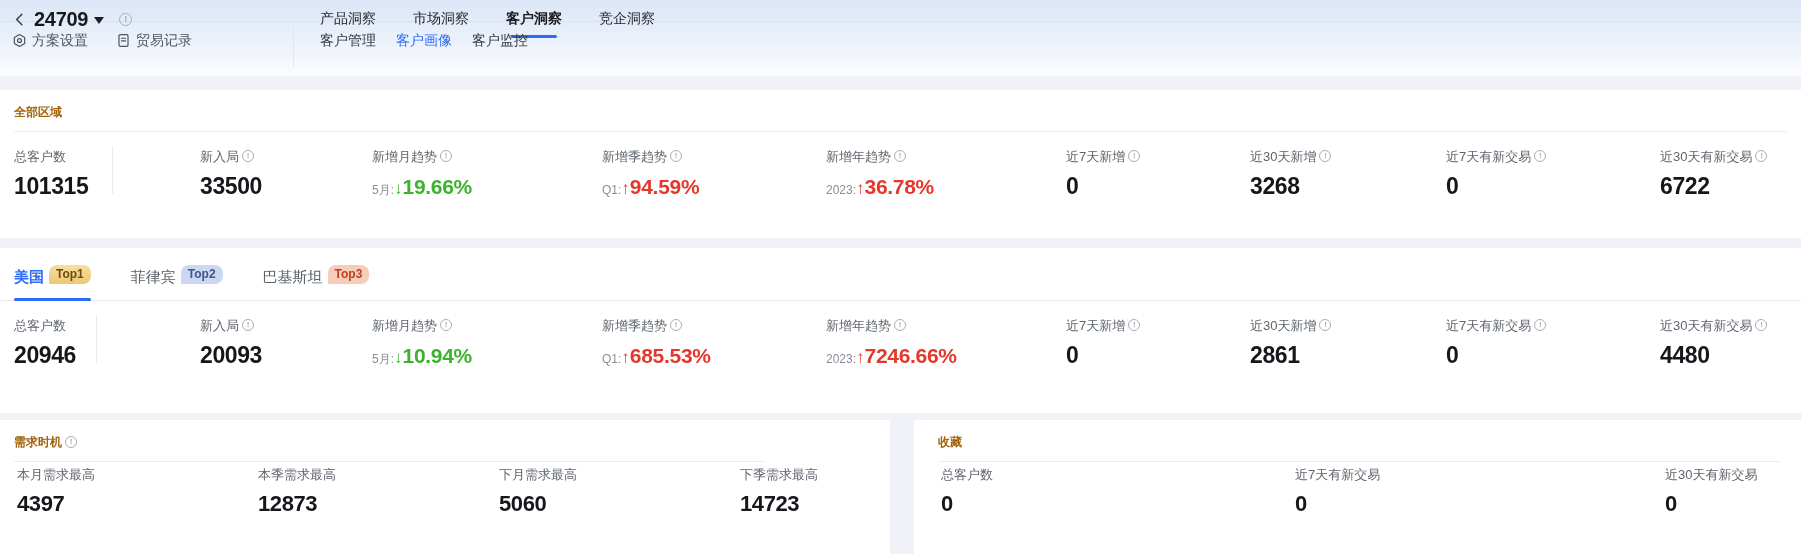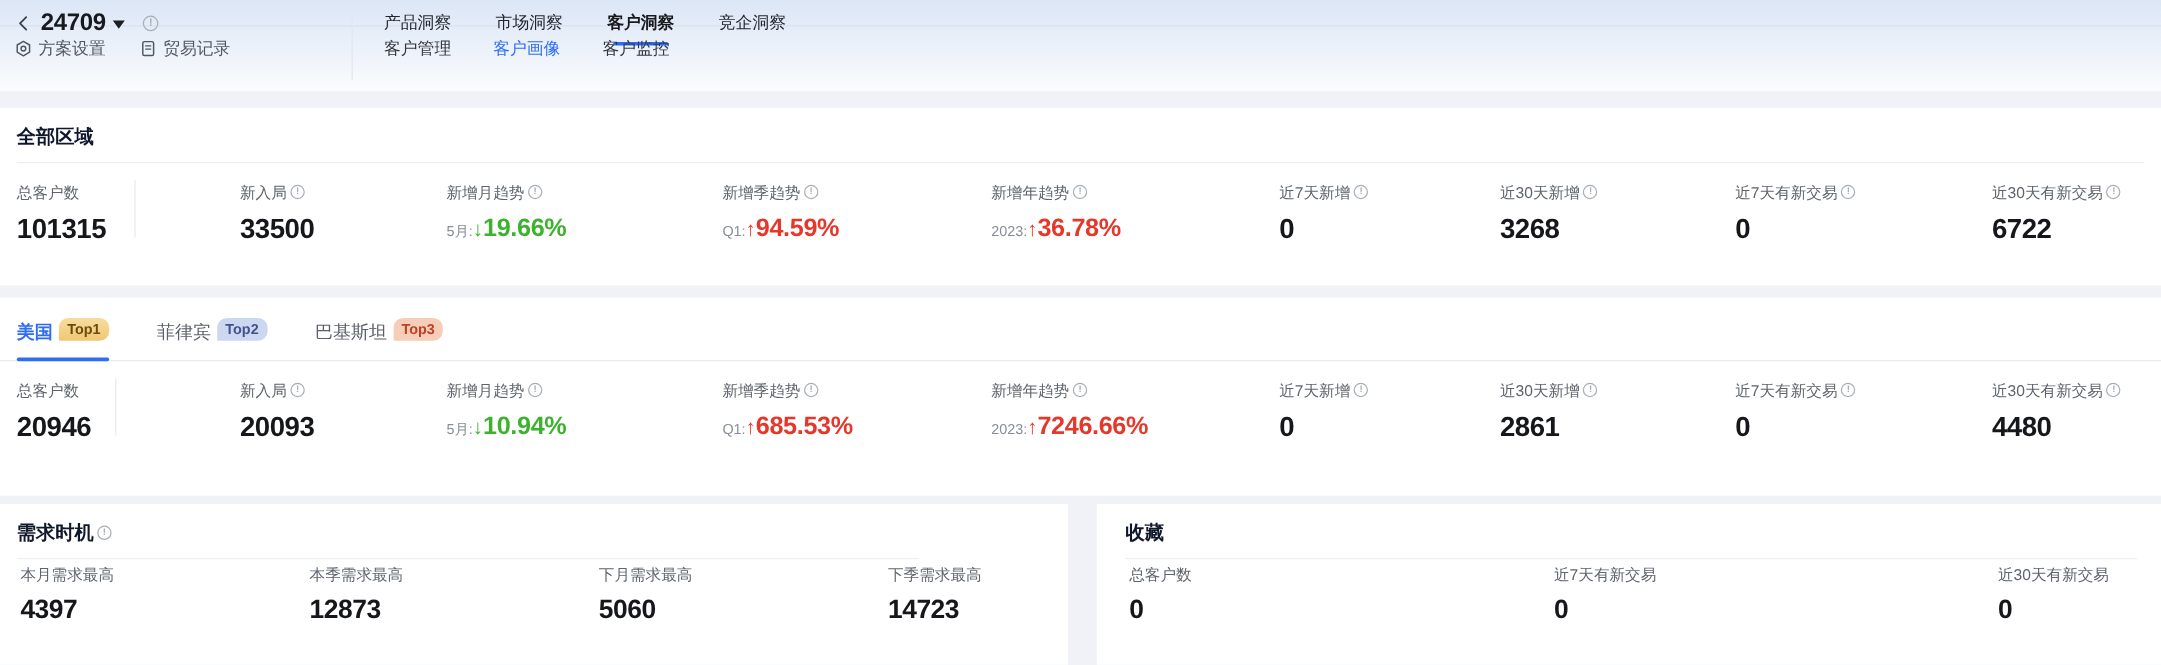--- a/index.html
+++ b/index.html
@@ -23,29 +23,29 @@
 
   .main-tabs { position:absolute; left:320px; top:0; height:38px; display:flex; gap:37px; }
   .main-tab { position:relative; display:flex; align-items:center; font-size:14px; color:#23262c; cursor:pointer; }
   .main-tab.active { font-weight:700; color:#17191d; }
   .main-tab.active::after { content:""; position:absolute; left:50%; transform:translateX(-50%); bottom:0; width:46px; height:3px; border-radius:2px; background:#2e6cf6; }
 
   .h-actions { position:absolute; left:12px; top:0; height:37px; display:flex; align-items:center; gap:28px; }
   .h-action { display:flex; align-items:center; gap:5px; font-size:14px; color:#50565f; cursor:pointer; }
   .h-action svg { display:block; }
 
-  .sub-tabs { position:absolute; left:320px; top:0; height:37px; display:flex; gap:35px; }
+  .sub-tabs { position:absolute; left:320px; top:0; height:37px; display:flex; gap:20px; }
   .sub-tab { display:flex; align-items:center; font-size:14px; color:#33373d; cursor:pointer; }
   .sub-tab.active { color:#2e6cf6; }
 
   
   .card { background:#fff; }
   .card1 { margin-top:14px; height:148px; }
   .card2 { margin-top:10px; height:165px; }
-  .card-title { font-size:16px; font-weight:600; color:#0f172a; padding:14px 14px 10px; display:flex; align-items:center; }
+  .card-title { font-size:12px; font-weight:600; color:#a16207; padding:14px 14px 10px; display:flex; align-items:center; }
   .card-hr { border:none; border-top:1px solid #eceef2; margin:0 14px; }
 
   
   .stats-row { position:relative; height:86px; }
   .stats-row .stat { position:absolute; top:16px; }
   .stats-row::before { content:""; position:absolute; top:14px; height:48px; width:1px; background:#e8eaef; left:var(--div-x,112px); }
   .row9 .stat:nth-child(1){left:14px} .row9 .stat:nth-child(2){left:200px}
   .row9 .stat:nth-child(3){left:372px} .row9 .stat:nth-child(4){left:602px}
   .row9 .stat:nth-child(5){left:826px} .row9 .stat:nth-child(6){left:1066px}
   .row9 .stat:nth-child(7){left:1250px} .row9 .stat:nth-child(8){left:1446px}

